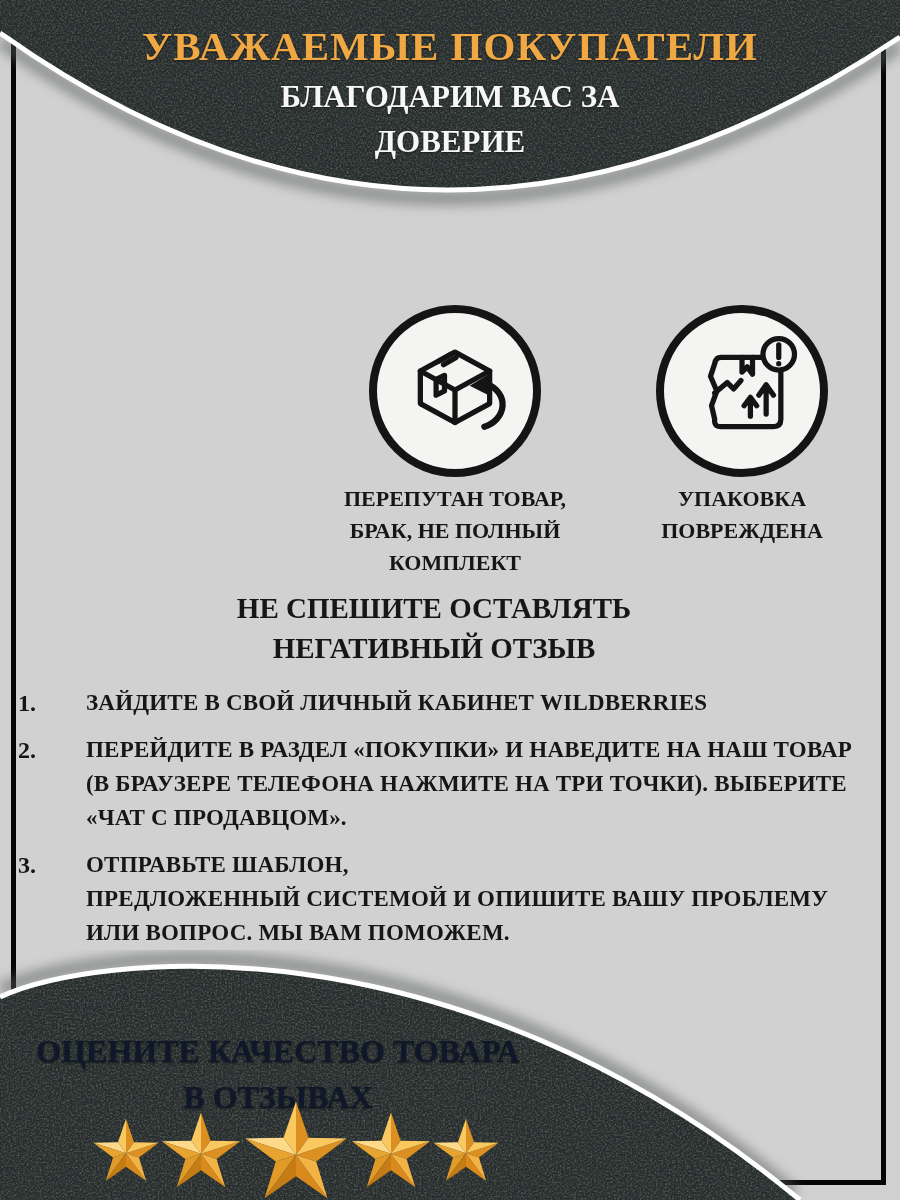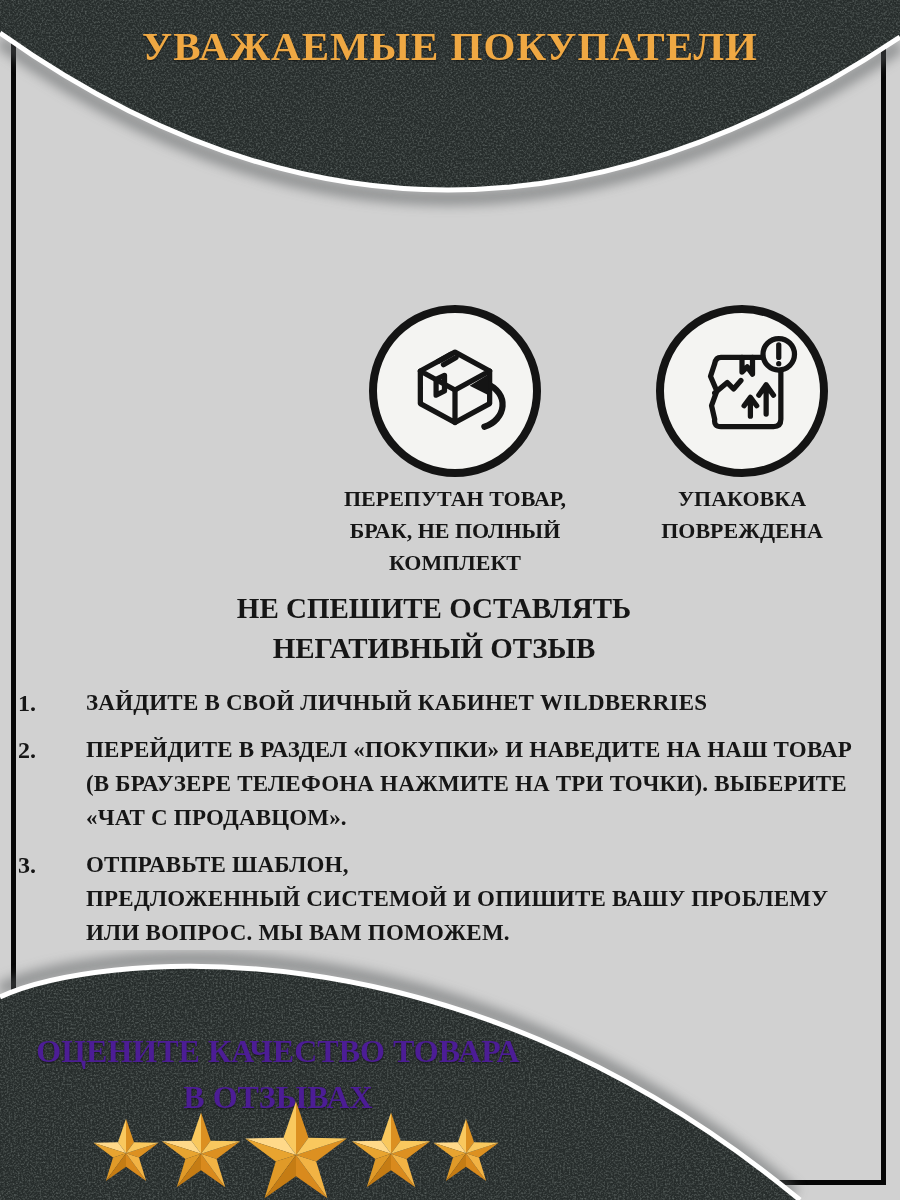--- a/index.html
+++ b/index.html
@@ -45,21 +45,21 @@
   
   .advice{left:0;top:588px;width:868px;text-align:center;
     font-size:29px;line-height:40px;}
   
   .steps{left:18px;top:686px;width:860px;}
   .step{display:flex;margin-bottom:13px;}
   .step-num{width:50px;flex:none;font-size:24px;line-height:34px;}
   .step-text{margin-left:18px;font-size:23px;line-height:34px;letter-spacing:.2px;}
   
   .footer-text{left:0;top:1028px;width:556px;text-align:center;
-    color:#4c1d95;font-size:32px;line-height:46px;
+    color:#0f172a;font-size:32px;line-height:46px;
     text-shadow:0 1px 2px rgba(0,0,0,.5);}
   .stars-row{left:10px;top:1094px;width:572px;height:112px;
     display:flex;align-items:center;justify-content:center;}
   .stars-row svg{margin:0 -2px;}
   .ic{stroke:#141414;stroke-width:5;fill:none;stroke-linecap:round;stroke-linejoin:round;}
   .ic-fill{fill:#f4f4f2;stroke:#141414;stroke-width:5;}
 </style>
 </head>
 <body>
 
@@ -104,20 +104,22 @@
     <path d="M0,40 C90,-2 450,-48 794,244" fill="none" stroke="#5a5d5e" stroke-width="14" opacity="0.55" filter="url(#blurB)"></path>
     <path d="M0,47 C90,5 450,-40 800,250 L0,250 Z" fill="#272d2c"></path>
     <g clip-path="url(#botClip)">
       <rect x="0" y="0" width="900" height="250" filter="url(#grainB)"></rect>
     </g>
     <path d="M0,47 C90,5 450,-40 800,250" fill="none" stroke="#ffffff" stroke-width="5"></path>
   </svg>
 
   <div class="layer header-text">
     <div class="main-title">УВАЖАЕМЫЕ ПОКУПАТЕЛИ</div>
+    <div class="sub-title lines">БЛАГОДАРИМ ВАС ЗА
+ДОВЕРИЕ</div>
   </div>
 
 
 
   <div class="layer issue-col" id="issue-1">
     <div class="icon-circle">
       <svg width="126" height="126" viewBox="0 0 120 120">
         <path class="ic" d="M27,41 L60,23 L93,41 L60,59 Z"></path>
         <path class="ic" d="M44,32 L56,25 M49,35 L61,28"></path>
         <path class="ic" d="M27,41 V72 L60,90 V59"></path>

